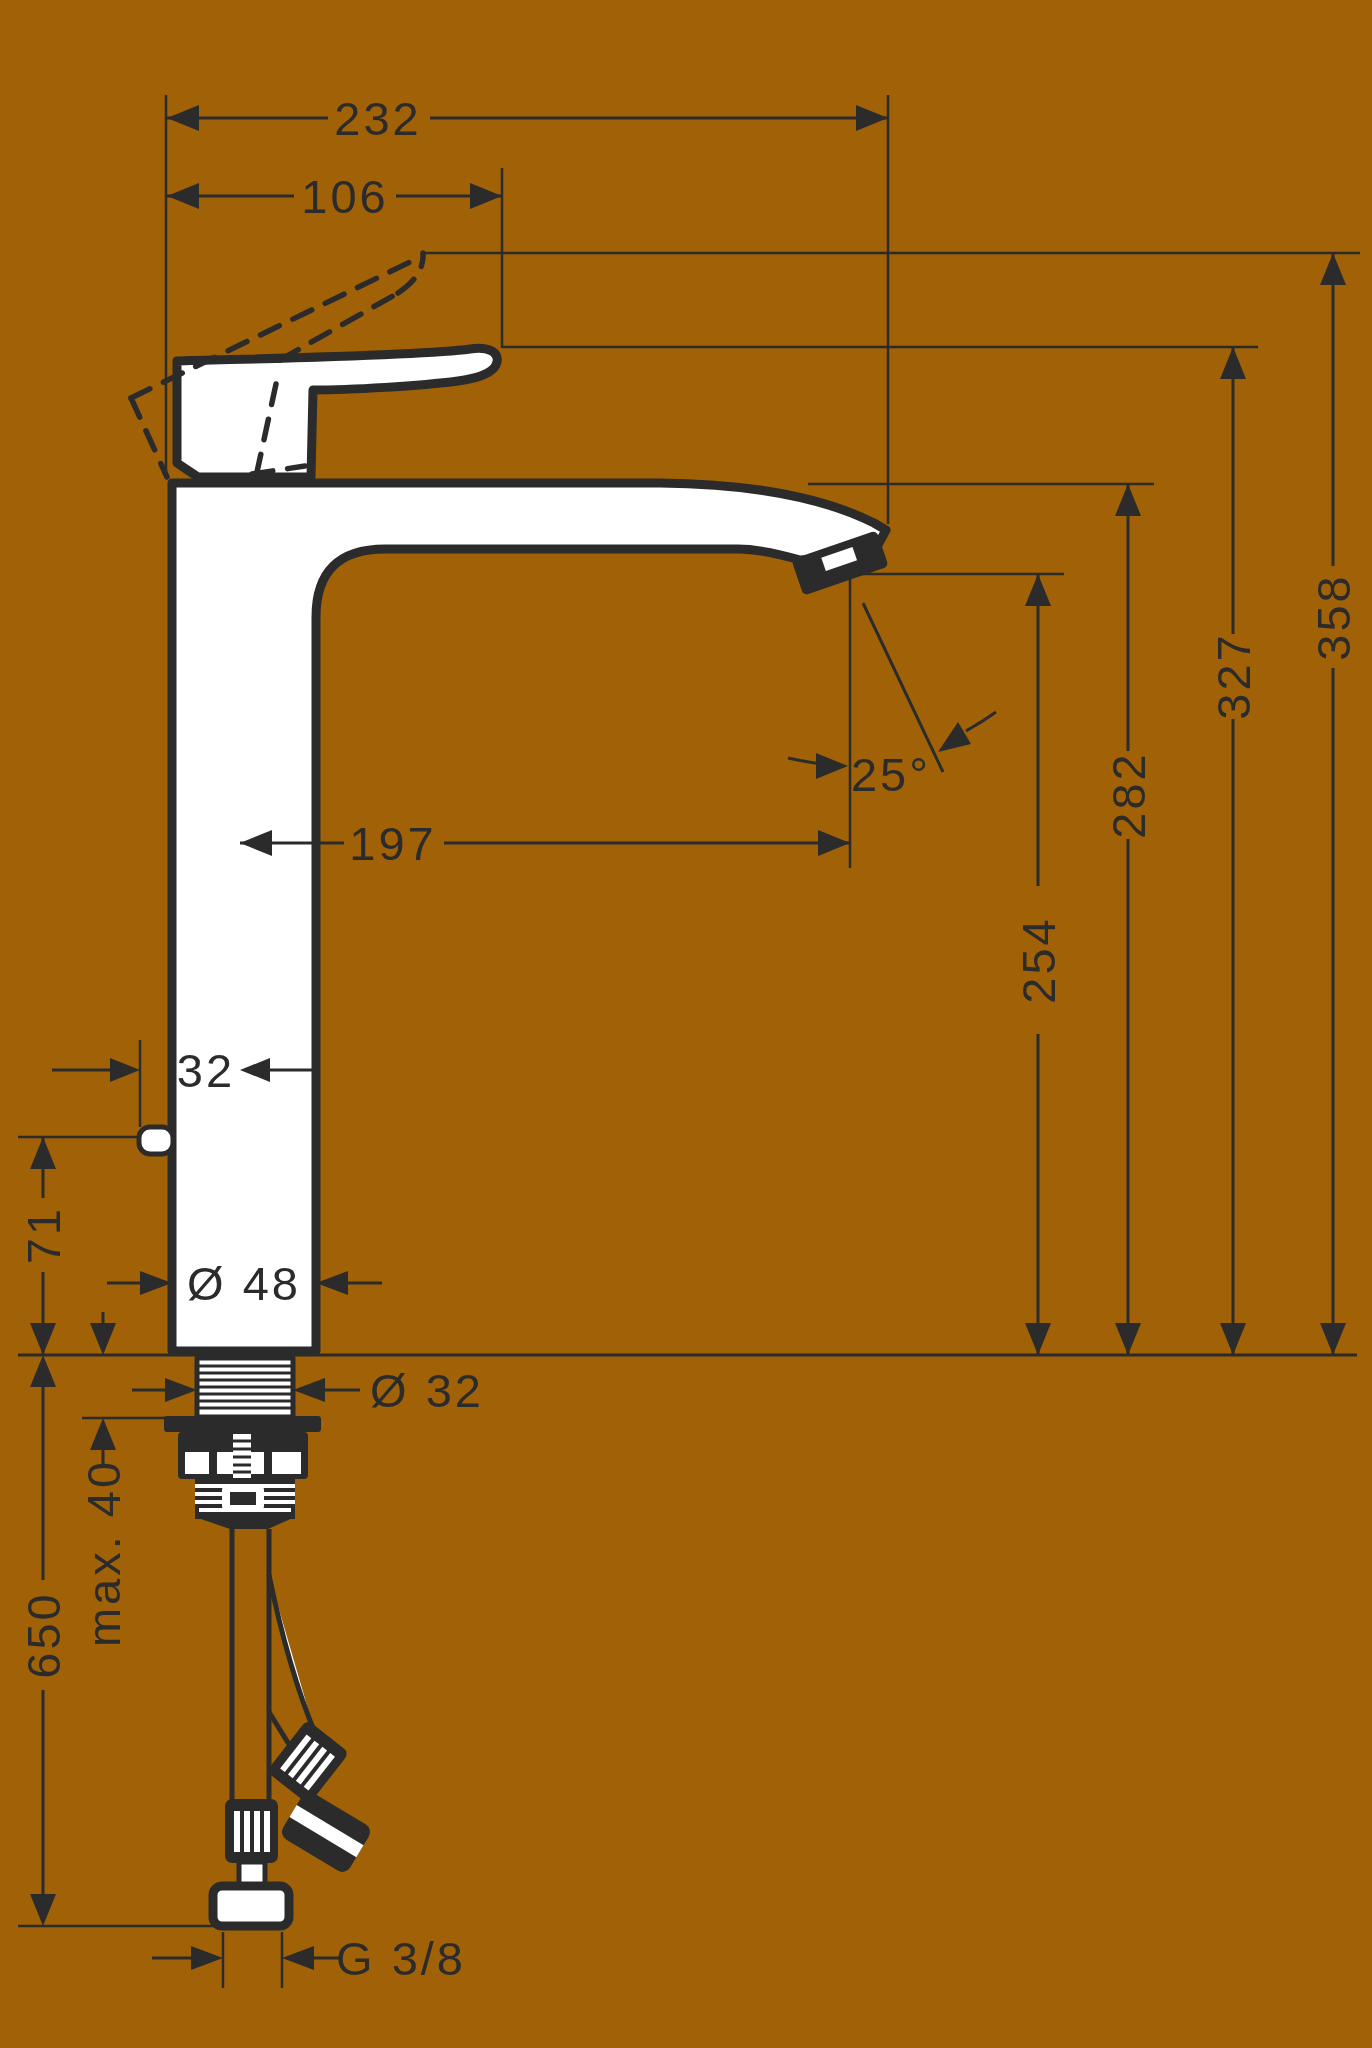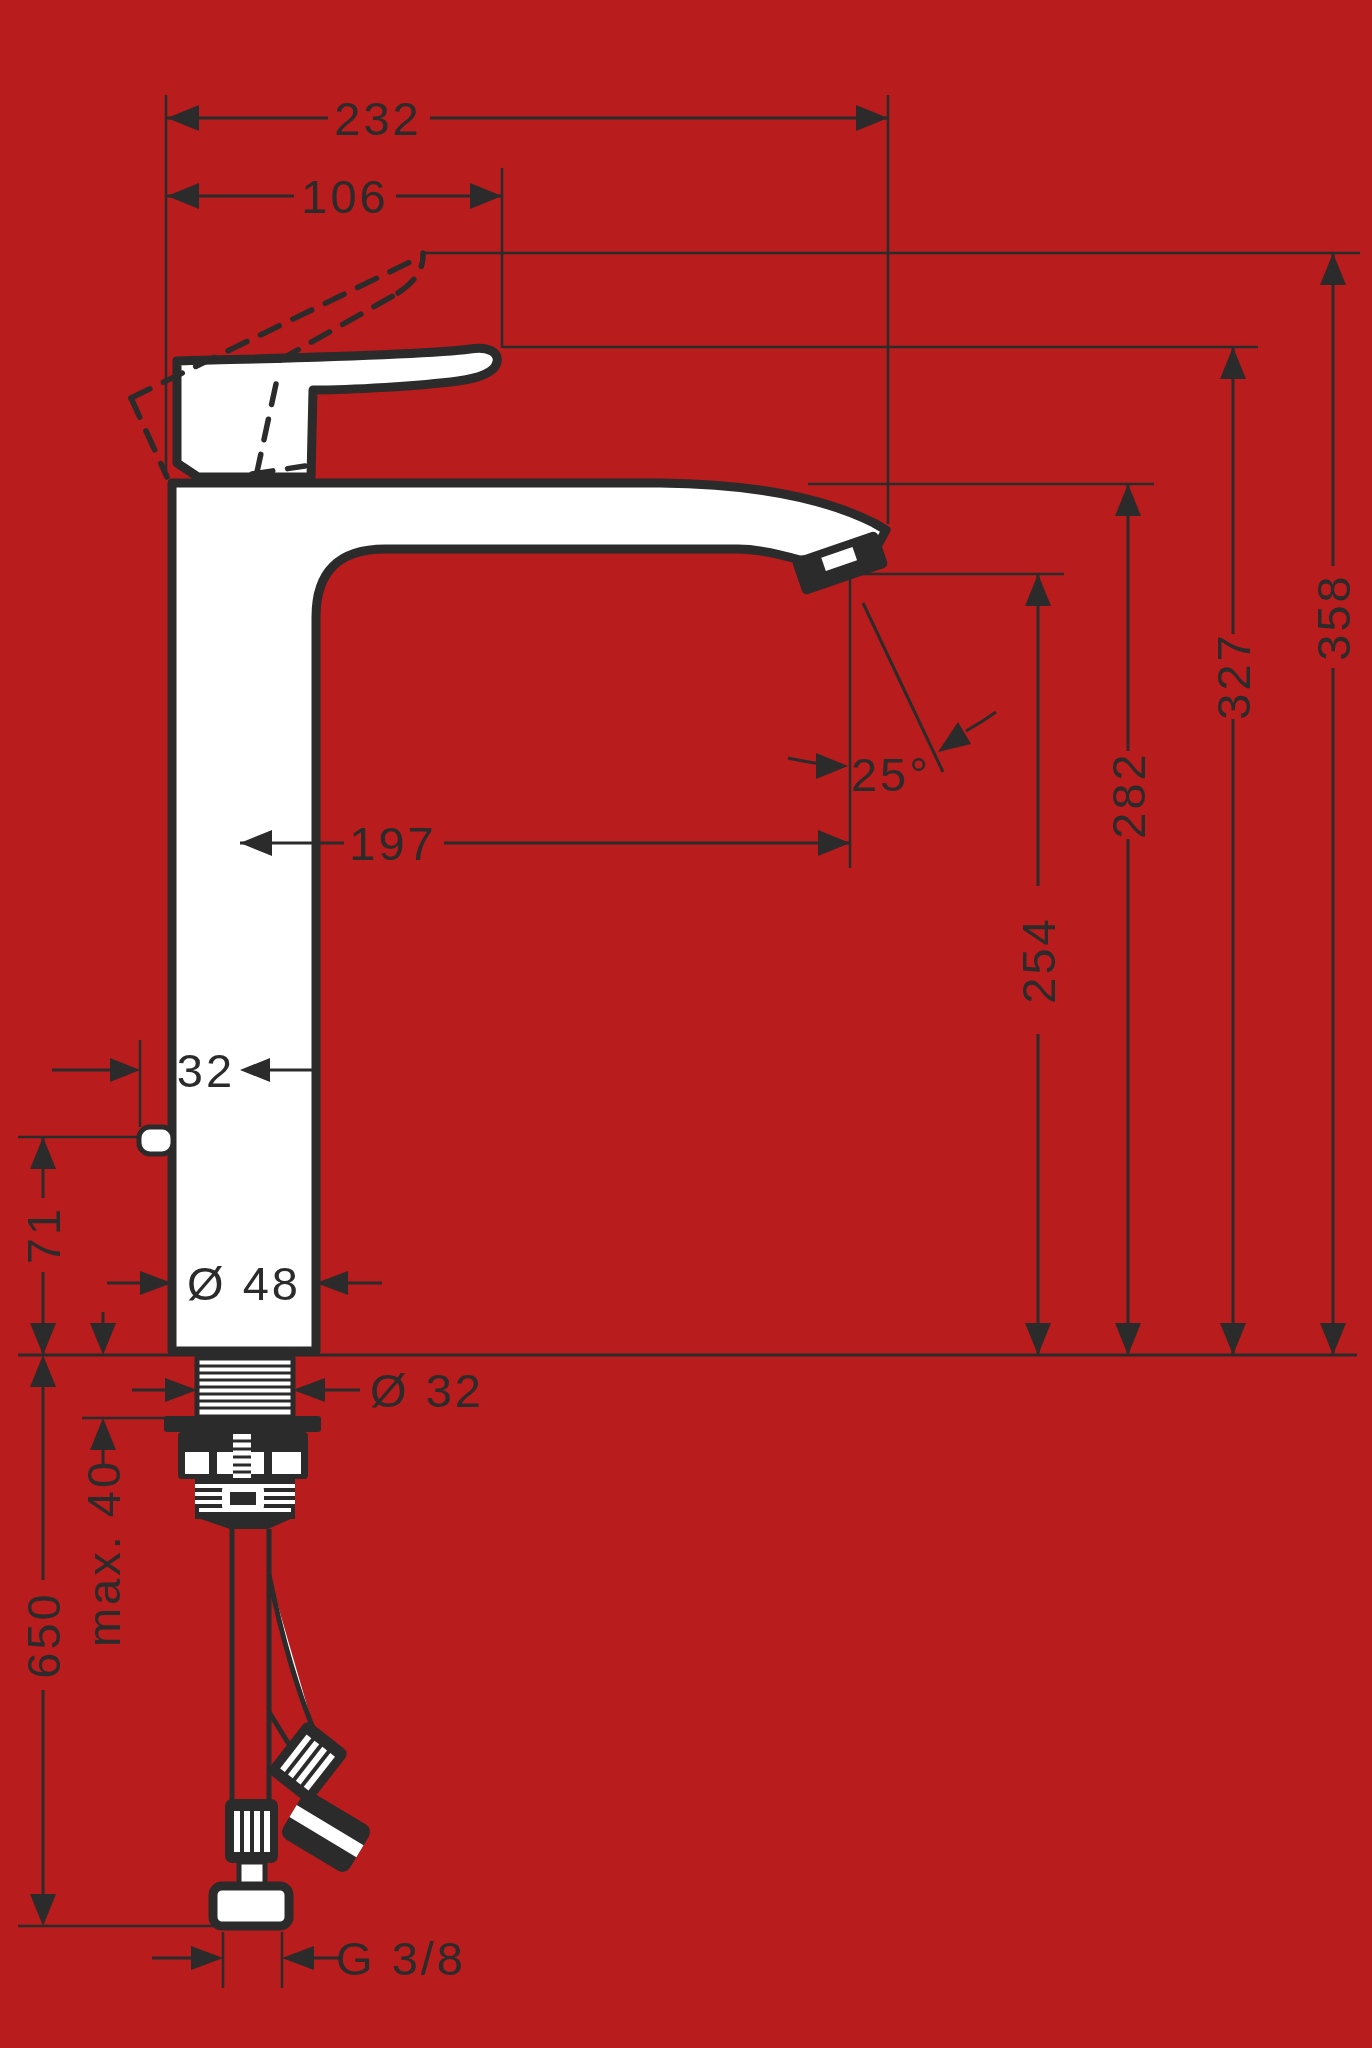--- a/index.html
+++ b/index.html
@@ -1,16 +1,16 @@
 <!DOCTYPE html>
 <html><head>
 <meta charset="utf-8">
 <style>
   html,body{margin:0;padding:0;background:#ffffff;}
-  .stage{position:relative;width:1372px;height:2048px;background:#b91c1c;overflow:hidden;}
+  .stage{position:relative;width:1372px;height:2048px;background:#a16207;overflow:hidden;}
   svg{display:block;width:1372px;height:2048px;}
   .dim-text{font-family:"Liberation Sans",sans-serif;font-size:47px;font-weight:400;
             fill:#2b2b2b;letter-spacing:3px;text-anchor:middle;}
   .outline-fill{stroke:#2b2b2b;stroke-width:9;fill:#ffffff;stroke-linejoin:round;}
   .mid{stroke:#2b2b2b;stroke-width:5;fill:#ffffff;stroke-linejoin:round;}
   .thin{stroke:#2b2b2b;stroke-width:3;fill:none;}
   .ext{stroke:#2b2b2b;stroke-width:2.5;fill:none;}
   .hair{stroke:#2b2b2b;stroke-width:2;fill:none;}
   .dash{stroke:#2b2b2b;stroke-width:5.5;fill:none;stroke-dasharray:21 15;stroke-linecap:round;}
   .arr{fill:#2b2b2b;stroke:none;}

